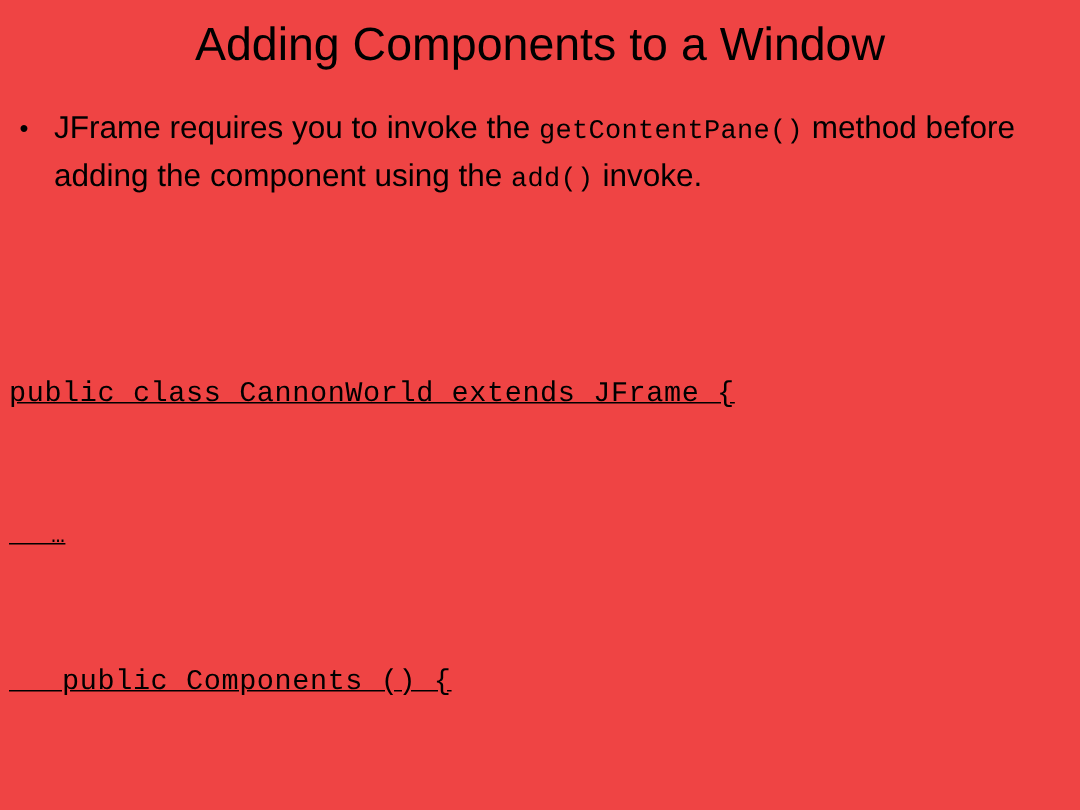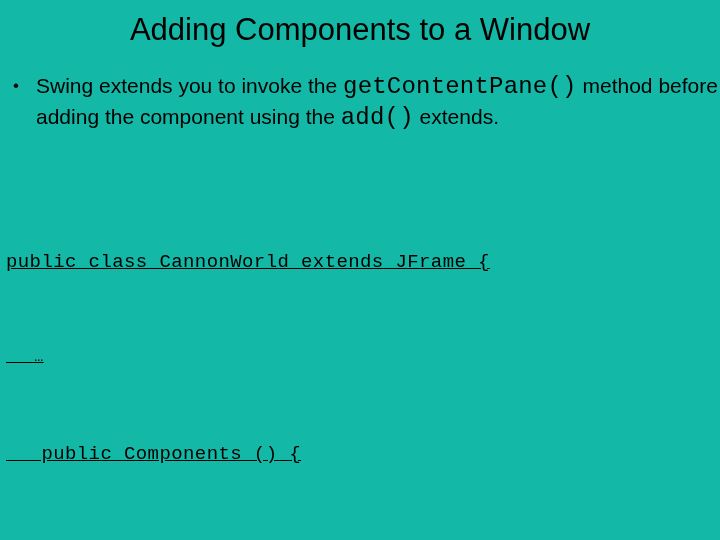--- a/index.html
+++ b/index.html
@@ -4,21 +4,21 @@
 <style>
   html, body {
     margin: 0;
     padding: 0;
     background: #ffffff;
   }
   #slide {
     position: relative;
     width: 720px;
     height: 540px;
-    background: #14b8a6;
+    background: #ef4444;
     overflow: hidden;
     font-family: "Liberation Sans", sans-serif;
     color: #000000;
   }
 
   
   #slide-title {
     position: absolute;
     left: 0;
     top: 12px;
@@ -55,21 +55,21 @@
     top: 0;
     font-size: 17px;
     line-height: 30px;
     color: #000000;
   }
   .bullet-text {
     display: inline;
   }
   .code-inline {
     font-family: "Liberation Mono", "DejaVu Sans Mono", monospace;
-    font-size: 24px;
+    font-size: 18px;
     letter-spacing: 0.2px;
     color: #000000;
   }
 
   
   #code-block {
     position: absolute;
     left: 6px;
     top: 182px;
     width: 700px;
@@ -92,21 +92,21 @@
 </style>
 </head>
 <body>
 
 <div id="slide">
 
   <div id="slide-title">Adding Components to a Window</div>
 
   <div id="body-list">
     <div class="bullet-row">
-      <span class="bullet-marker">•</span><span class="bullet-text">Swing extends you to invoke the </span><span class="code-inline">getContentPane()</span><span class="bullet-text"> method before adding the component using the </span><span class="code-inline">add()</span><span class="bullet-text"> extends.</span>
+      <span class="bullet-marker">•</span><span class="bullet-text">JFrame requires you to invoke the </span><span class="code-inline">getContentPane()</span><span class="bullet-text"> method before adding the component using the </span><span class="code-inline">add()</span><span class="bullet-text"> invoke.</span>
     </div>
   </div>
 
   <div id="code-block">
     <span class="code-line">public class CannonWorld extends JFrame {</span>
     <span class="code-line ellipsis">   …</span>
     <span class="code-line">   public Components () {</span>
     <span class="code-line ellipsis">       …</span>
     
     

